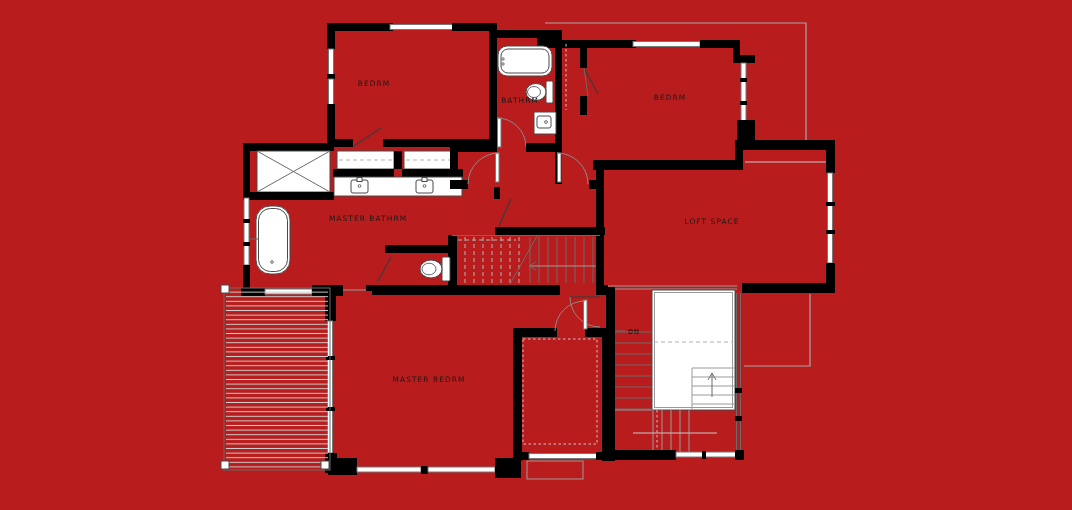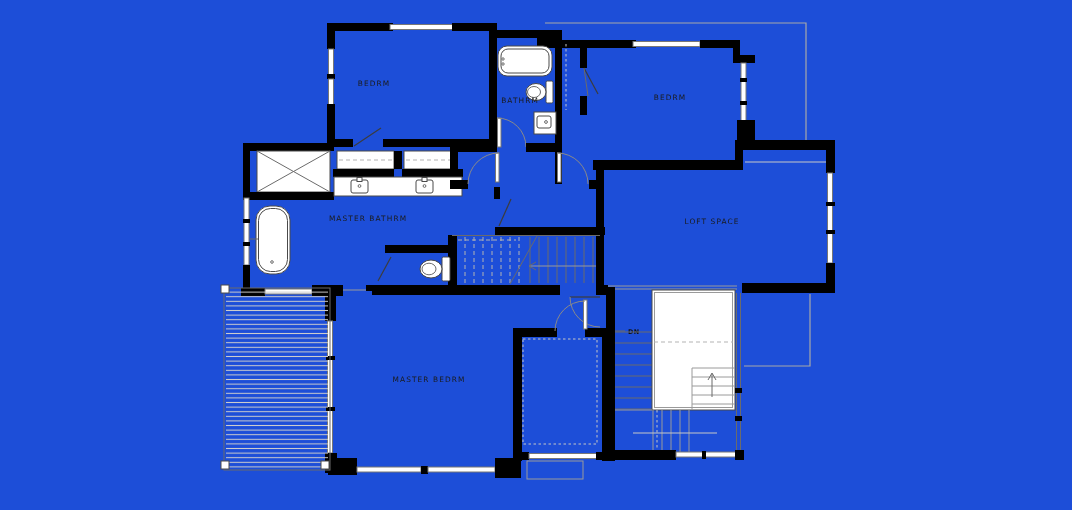--- a/index.html
+++ b/index.html
@@ -1,16 +1,16 @@
 <!DOCTYPE html>
 <html><head>
 <meta charset="utf-8">
 <style>
   html,body{margin:0;padding:0;background:#ffffff;}
-  .stage{position:relative;width:1072px;height:510px;background:#1d4ed8;overflow:hidden;}
+  .stage{position:relative;width:1072px;height:510px;background:#b91c1c;overflow:hidden;}
   svg{display:block;}
   .wall{fill:#000000;stroke:none;}
   .thin{stroke:#6b6b6b;stroke-width:1;fill:none;}
   .thin2{stroke:#9a9a9a;stroke-width:1;fill:none;}
   .lt{stroke:#c8c8c8;stroke-width:1;fill:none;}
   .dash{stroke:#b3b3b3;stroke-width:1;fill:none;stroke-dasharray:4 3;}
   .dashsm{stroke:#c6c6c6;stroke-width:1;fill:none;stroke-dasharray:2.5 2.5;}
   .fix{stroke:#4a4a4a;stroke-width:1;fill:#ffffff;}
   .win{fill:#ffffff;stroke:#777777;stroke-width:1;}
   .roof{stroke:#a8a8a8;stroke-width:1.2;fill:none;}

